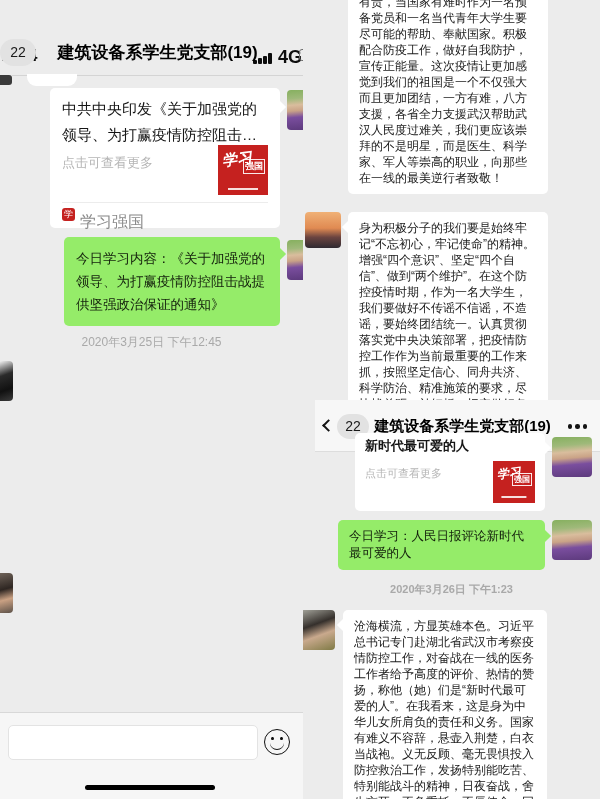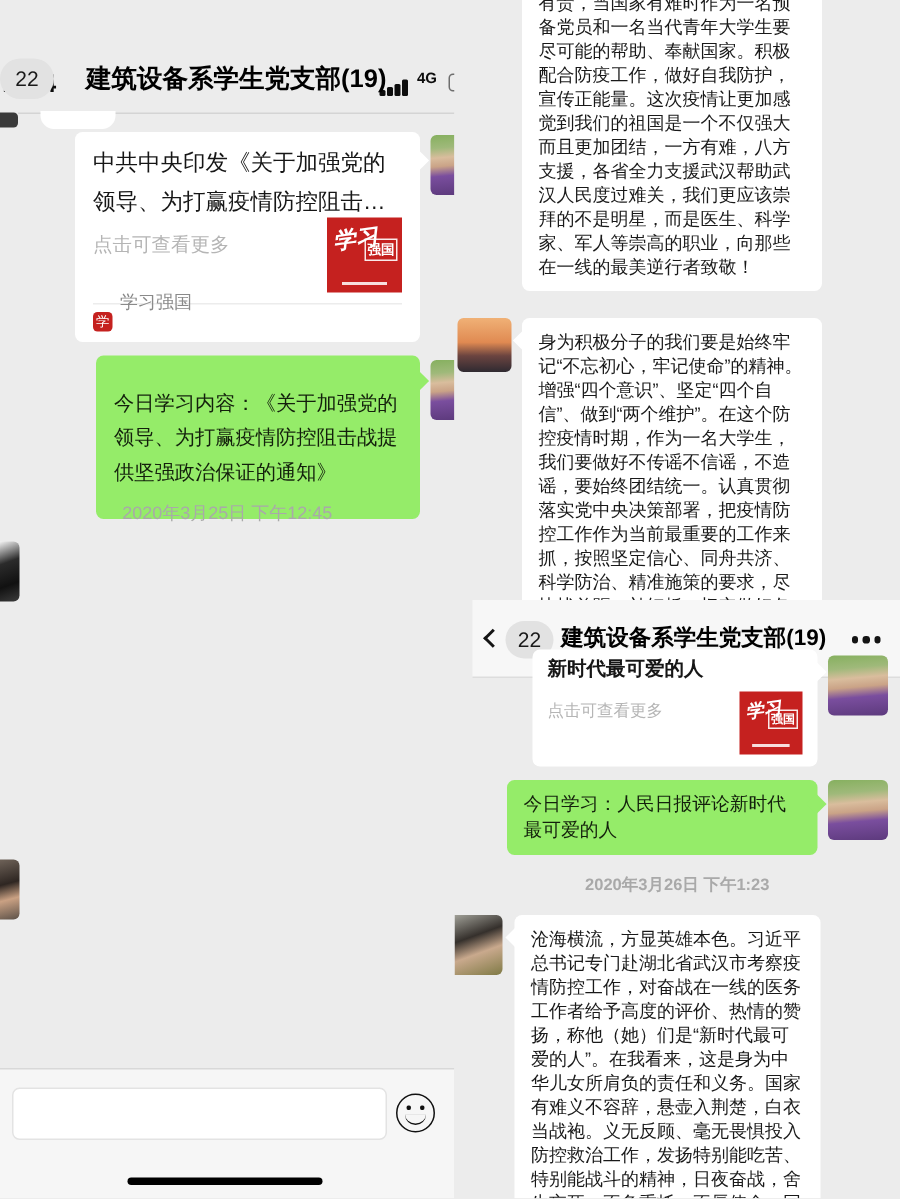--- a/index.html
+++ b/index.html
@@ -12,21 +12,21 @@
 
   
   .statusbar { position:absolute; top:0; left:0; right:0; height:30px;margin-top:40px; }
   .status-time { position:absolute; left:2px; top:6px; font-size:17px; font-weight:bold; color:#0d0d0d; letter-spacing:.5px; }
   .sig { position:absolute; left:253px; top:13px; width:22px; height:11px; }
   .sig i { position:absolute; bottom:0; width:3.5px; background:#0d0d0d; border-radius:1px; }
   .sig i:nth-child(1){ left:0;  height:4px; }
   .sig i:nth-child(2){ left:5px; height:6px; }
   .sig i:nth-child(3){ left:10px; height:8.5px; }
   .sig i:nth-child(4){ left:15px; height:11px; }
-  .net4g { position:absolute; left:278px; top:7px; font-size:10px; font-weight:bold; color:#0d0d0d; }
+  .net4g { position:absolute; left:278px; top:7px; font-size:18px; font-weight:bold; color:#0d0d0d; }
   .battery { position:absolute; left:299px; top:9px; width:14px; height:12px; border:1.5px solid #6e6e6e; border-radius:3px; }
 
   
   .navbar { position:absolute; left:0; right:0; border-bottom:1px solid rgba(0,0,0,.1);margin-left:12px; }
   .nav-title { position:absolute; left:30px; right:30px; text-align:center; font-weight:bold; color:#000; }
   .badge-pill { position:absolute; background:#e2e2e2; color:#191919; text-align:center; border-radius:14px; }
   .chev { position:absolute; width:10px; height:10px; border-left:2.5px solid #141414; border-bottom:2.5px solid #141414; transform:rotate(45deg); }
   .dots { position:absolute; display:flex; gap:3px; }
   .dots i { width:4.5px; height:4.5px; background:#141414; border-radius:50%; }
 
@@ -73,30 +73,30 @@
 
   #l-card { left:50px; top:88px; width:230px; height:140px; }
   #l-card .tail { top:14px; right:-4px; }
   #l-card .lc-title { left:12px; top:8px; width:204px; height:52px; font-size:15px; line-height:26px; }
   #l-card .lc-hint { left:12px; top:66px; font-size:13px; }
   #l-card .xuexi { left:168px; top:57px; width:50px; height:50px; }
   #l-card .xuexi .p1 { font-size:15px; }
   #l-card .xuexi .p2 { font-size:9px; }
   #l-card .lc-divider { top:114px; }
   #l-card .lc-src-icon { left:12px; top:120px; width:13px; height:13px; font-size:9px; line-height:13px; }
-  #l-card .lc-source { left:30px; top:105px; font-size:12px; }
+  #l-card .lc-source { left:30px; top:124px; font-size:16px; }
 
   .av-girl-purple { background:linear-gradient(175deg,#86b05f 0%,#9fb97a 22%,#d9bd9d 38%,#caa387 52%,#7a4e9e 68%,#5d3a7d 100%); }
   .av-dark-sketch { background:linear-gradient(160deg,#f2f2f2 0%,#2b2b2b 35%,#111 70%,#3c3c3c 100%); }
   .av-girl-photo  { background:linear-gradient(165deg,#6e6258 0%,#2e2622 40%,#caa183 65%,#5c5148 100%); }
   .av-sunset      { background:linear-gradient(180deg,#f0b176 0%,#e08a52 45%,#6b4440 70%,#2f2a31 100%); }
   .av-girl-green  { background:linear-gradient(160deg,#a9a9a0 0%,#35302c 38%,#c9a98d 62%,#7f7a45 100%); }
 
   #l-av-top { left:287px; top:90px; width:16px; height:40px; border-radius:4px 0 0 4px; }
-  #l-green { left:64px; top:237px; width:216px; padding:20px 12px; font-size:13.5px; line-height:23px; }
+  #l-green { left:64px; top:237px; width:216px; padding:10px 12px; font-size:13.5px; line-height:23px; }
   #l-green .tail { top:12px; }
   #l-av-green { left:287px; top:240px; width:16px; height:40px; border-radius:4px 0 0 4px; }
   #l-date { top:334px; font-size:12px; }
   #l-recv1 { left:22px; top:358px; width:252px; padding:9px 12px; font-size:14.5px; line-height:20px; }
   #l-recv1 .tail { top:14px; }
   #l-av-r1 { left:0; top:361px; width:13px; height:40px; border-radius:0 4px 4px 0; }
   #l-recv2 { left:22px; top:570px; width:252px; padding:9px 12px; font-size:14.5px; line-height:20px; }
   #l-recv2 .tail { top:14px; }
   #l-av-r2 { left:0; top:573px; width:13px; height:40px; border-radius:0 4px 4px 0; }
 

